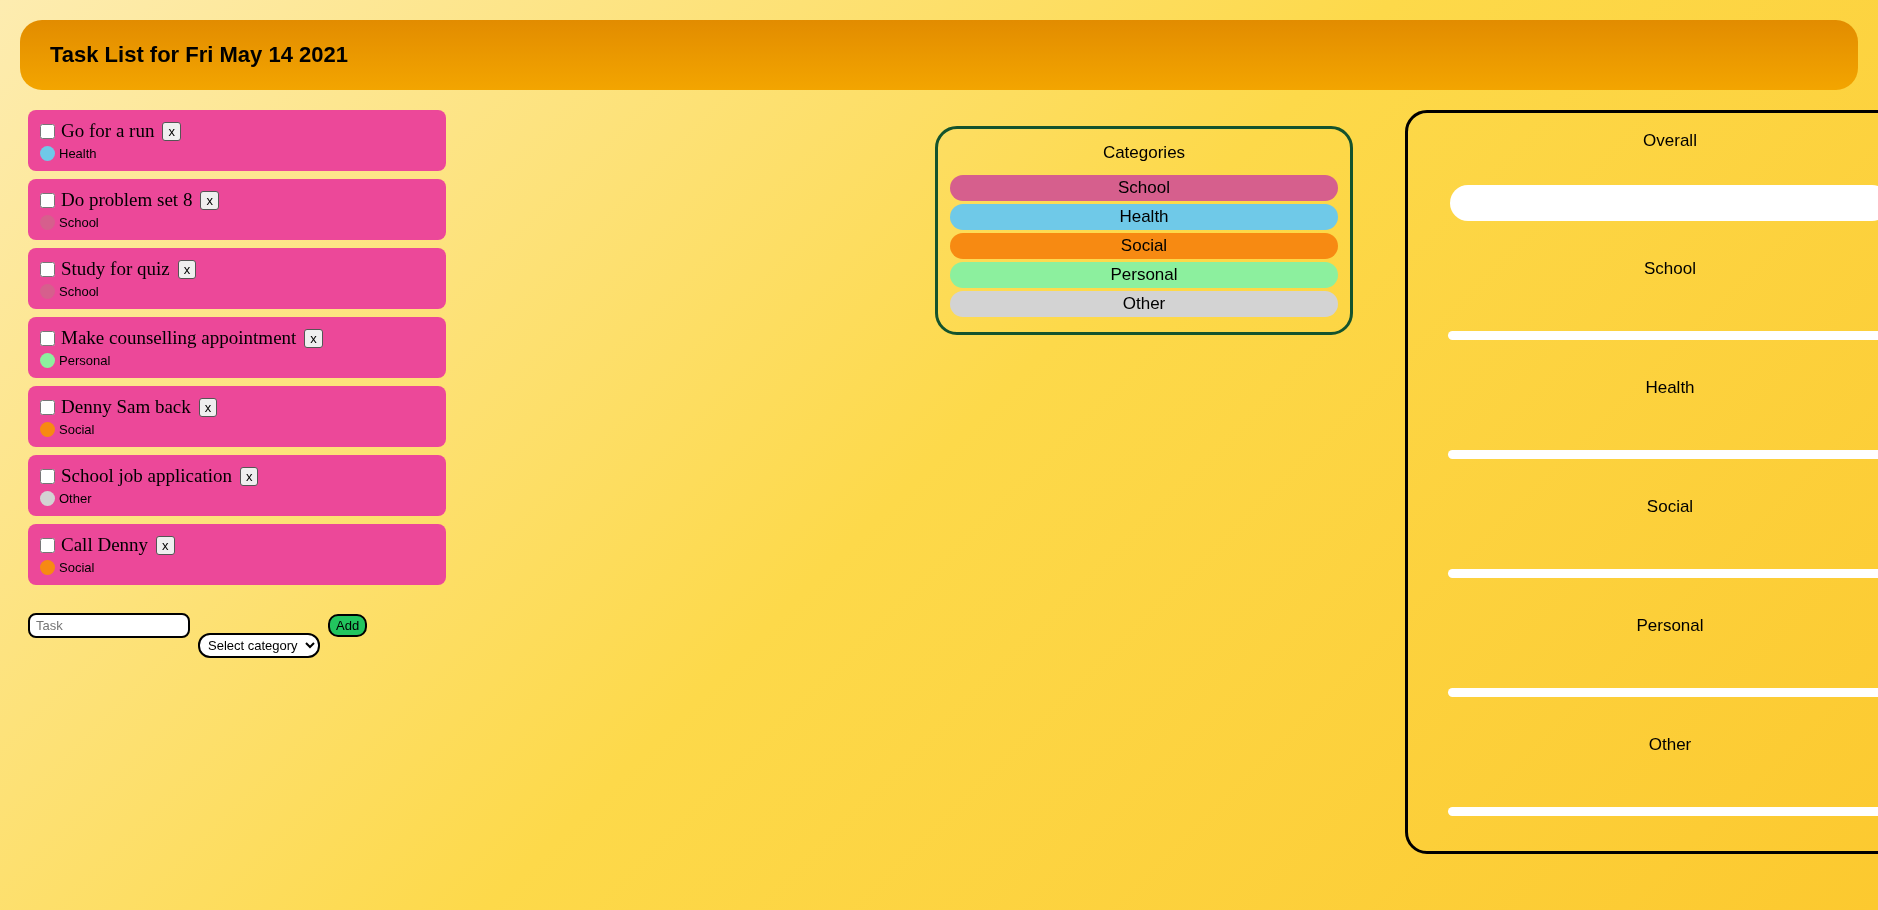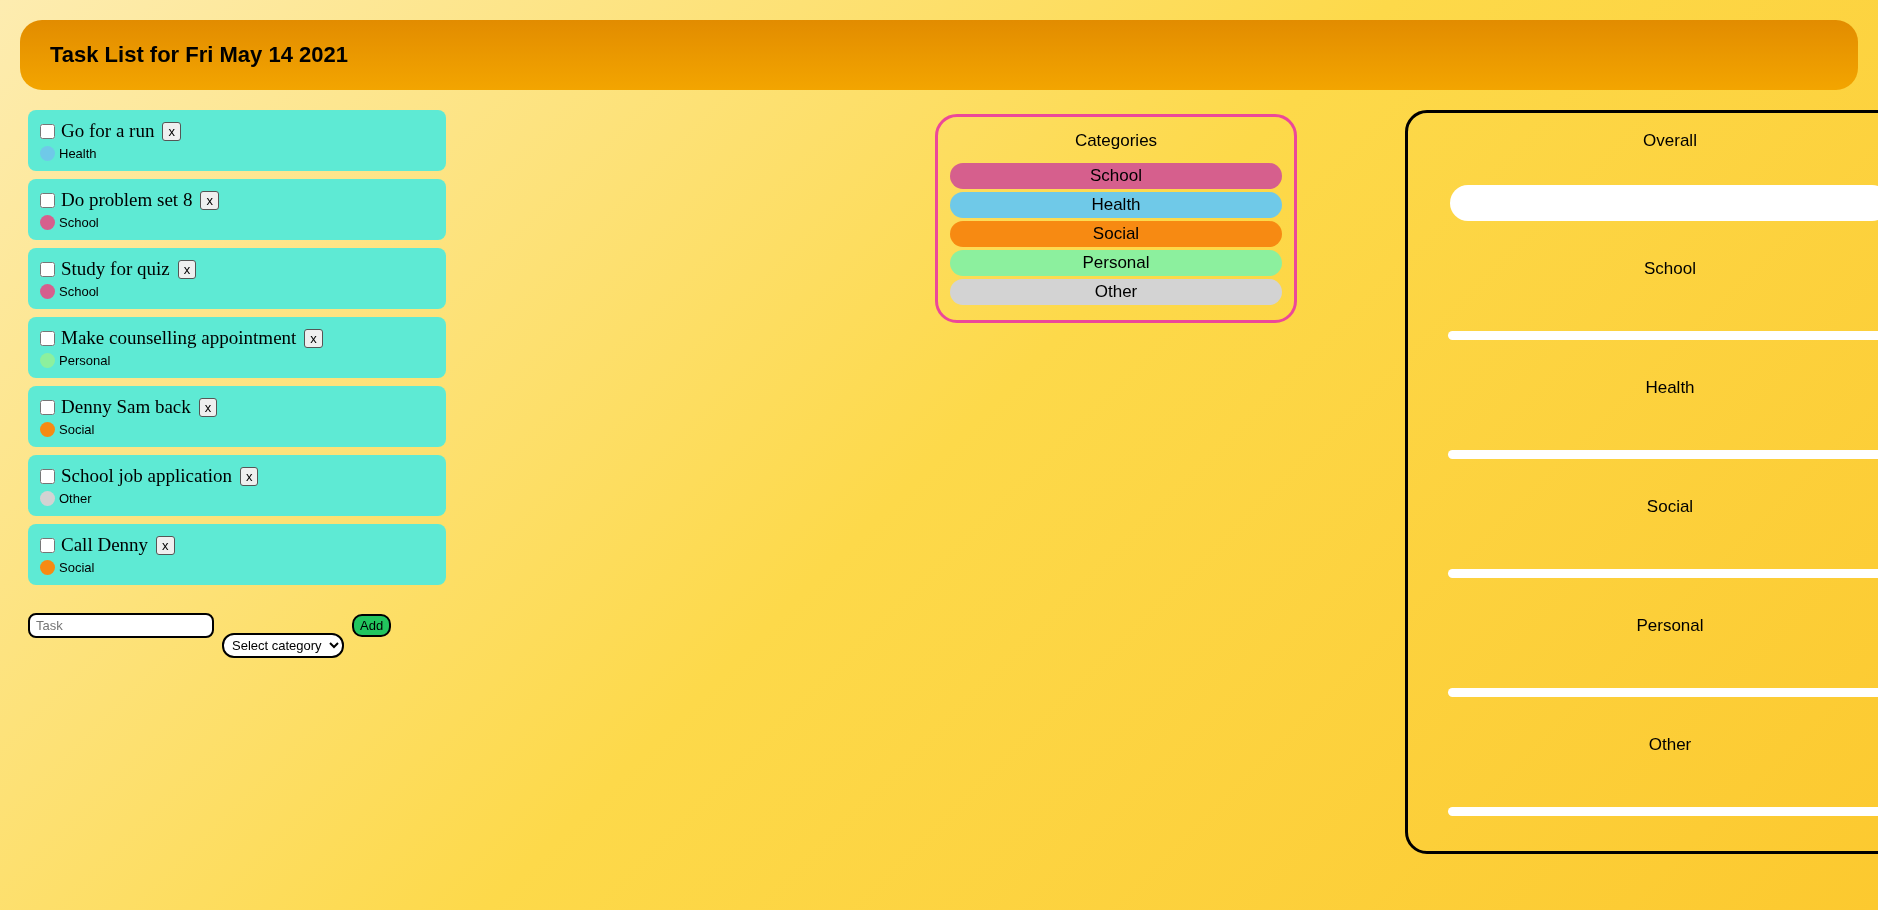--- a/index.html
+++ b/index.html
@@ -34,21 +34,21 @@
       padding: 0 28px;
       gap: 0;
       position: relative;
     }
 
     .task-list {
       width: 418px;
     }
 
     .task-item {
-      background: #5eead4;
+      background: #ec4899;
       border-radius: 8px;
       padding: 10px 12px;
       margin-bottom: 8px;
     }
 
     .task-row {
       display: flex;
       align-items: center;
       gap: 6px;
       font-family: Georgia, "Times New Roman", serif;
@@ -88,21 +88,21 @@
     }
 
     .add-form {
       display: flex;
       align-items: center;
       gap: 8px;
       margin-top: 6px;
     }
 
     .add-form input[type="text"] {
-      width: 186px;
+      width: 162px;
       padding: 3px 6px;
       border: 2px solid #000;
       border-radius: 8px;
       font-size: 13px;
     }
 
     .add-form select {
       padding: 2px 4px;
       border: 2px solid #000;
       border-radius: 12px;
@@ -117,23 +117,23 @@
       border: 2px solid #000;
       border-radius: 10px;
       font-size: 13px;
       background: #22c55e;
       cursor: pointer;
     }
 
     .categories-panel {
       position: absolute;
       left: 935px;
-      top: 4px;
-      width: 362px;
-      border: 3px solid #ec4899;
+      top: 16px;
+      width: 418px;
+      border: 3px solid #14532d;
       border-radius: 22px;
       padding: 14px 12px 12px 12px;
     }
 
     .categories-title {
       text-align: center;
       font-size: 17px;
       margin-bottom: 12px;
     }
 

